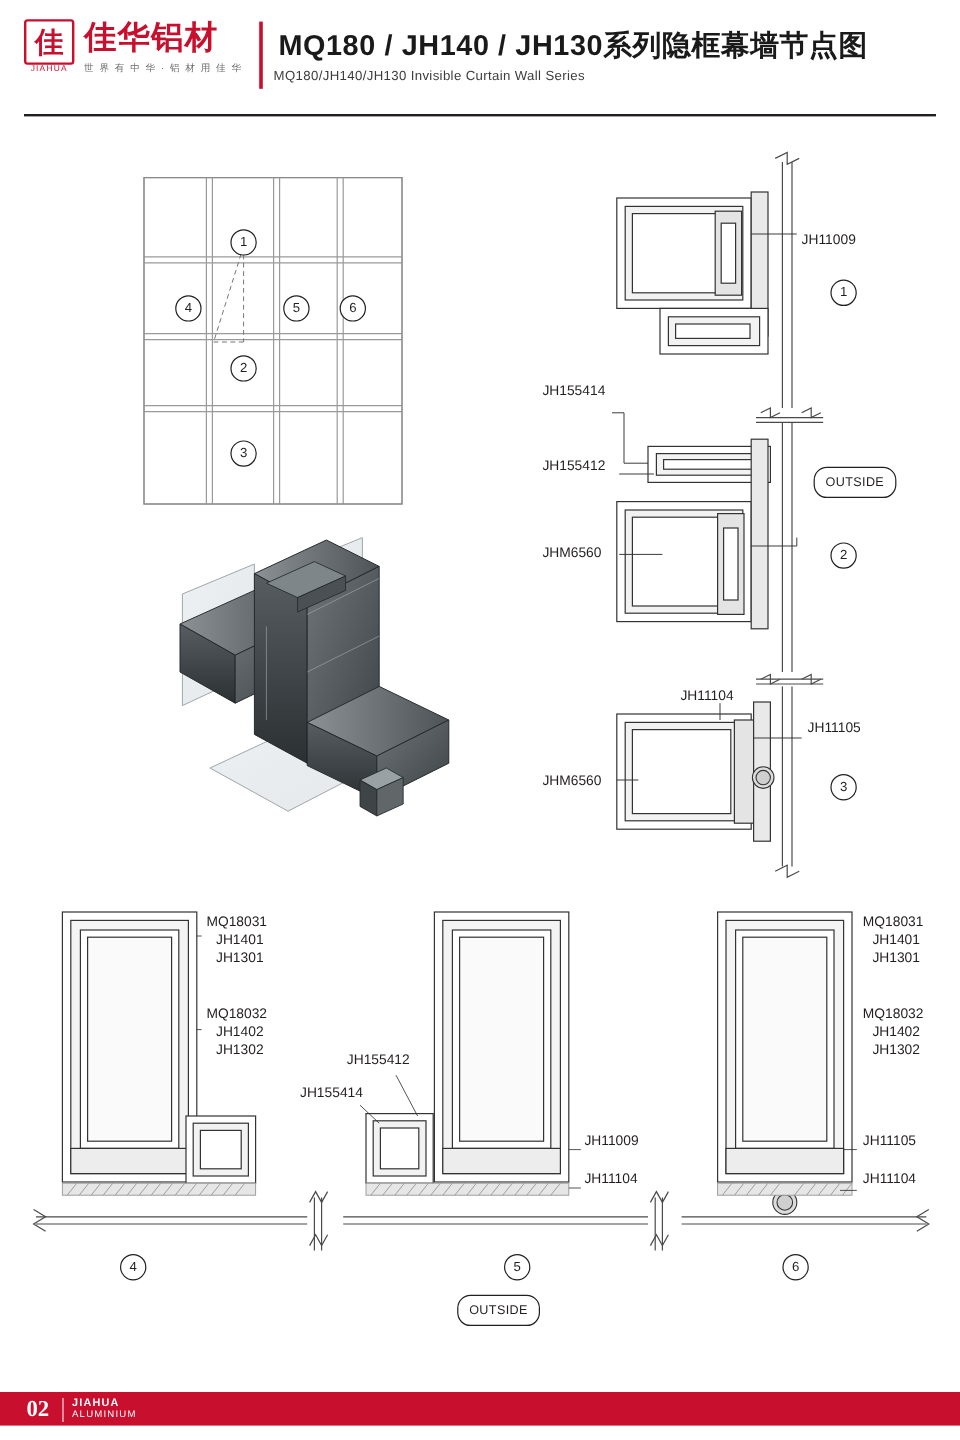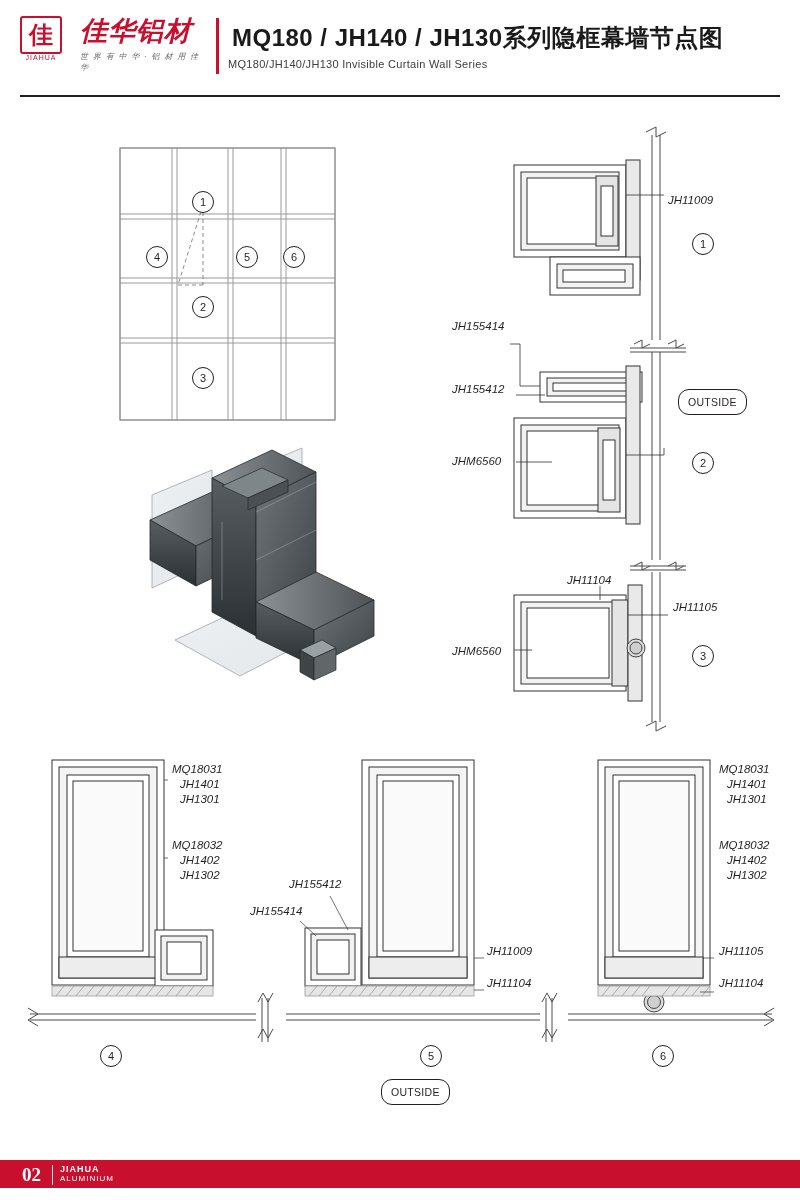--- a/index.html
+++ b/index.html
@@ -31,21 +31,21 @@
   }
   .logo-mark .lm-glyph {
     position:absolute; left:0; top:0; width:42px; height:38px;
     display:flex; align-items:center; justify-content:center;
     color:#c8102e; font-size:24px; font-weight:bold; font-family:"Liberation Serif", serif;
   }
   .logo-mark .lm-sub {
     position:absolute; left:0; top:38px; width:42px; text-align:center;
     font-size:7px; color:#c8102e; letter-spacing:1px;
   }
-  .logo-text { margin-left:14px;font-style:italic; }
+  .logo-text { margin-left:4px; }
   .logo-cn {
     font-family:"Liberation Serif", serif;
     font-size:27px; font-weight:bold; color:#c8102e; line-height:30px;
     letter-spacing:1px;
   }
   .logo-slogan {
     font-size:8px; color:#6b6b6b; letter-spacing:1.3px; margin-top:5px;
   }
   .title-divider {
     position:absolute; left:216px; top:18px; width:3px; height:56px; background:#c8102e;
@@ -60,21 +60,20 @@
     font-size:11px; color:#3c3c3c; letter-spacing:0.3px;
   }
   .header-rule {
     position:absolute; left:20px; top:95px; width:760px; height:2px; background:#231f20;
   }
 
   
   .lbl {
     position:absolute; font-size:11.5px; color:#231f20; white-space:nowrap;
     font-family:"Liberation Sans", sans-serif;
-    font-style:italic;
   }
   .lbl.r { text-align:right; }
   .circ {
     position:absolute; border:1px solid #231f20; border-radius:50%;
     width:22px; height:22px; display:flex; align-items:center; justify-content:center;
     font-size:11px; background:#fff; color:#231f20;
   }
   .pill {
     position:absolute; border:1px solid #231f20; border-radius:11px;
     height:20px; display:flex; align-items:center; justify-content:center;

